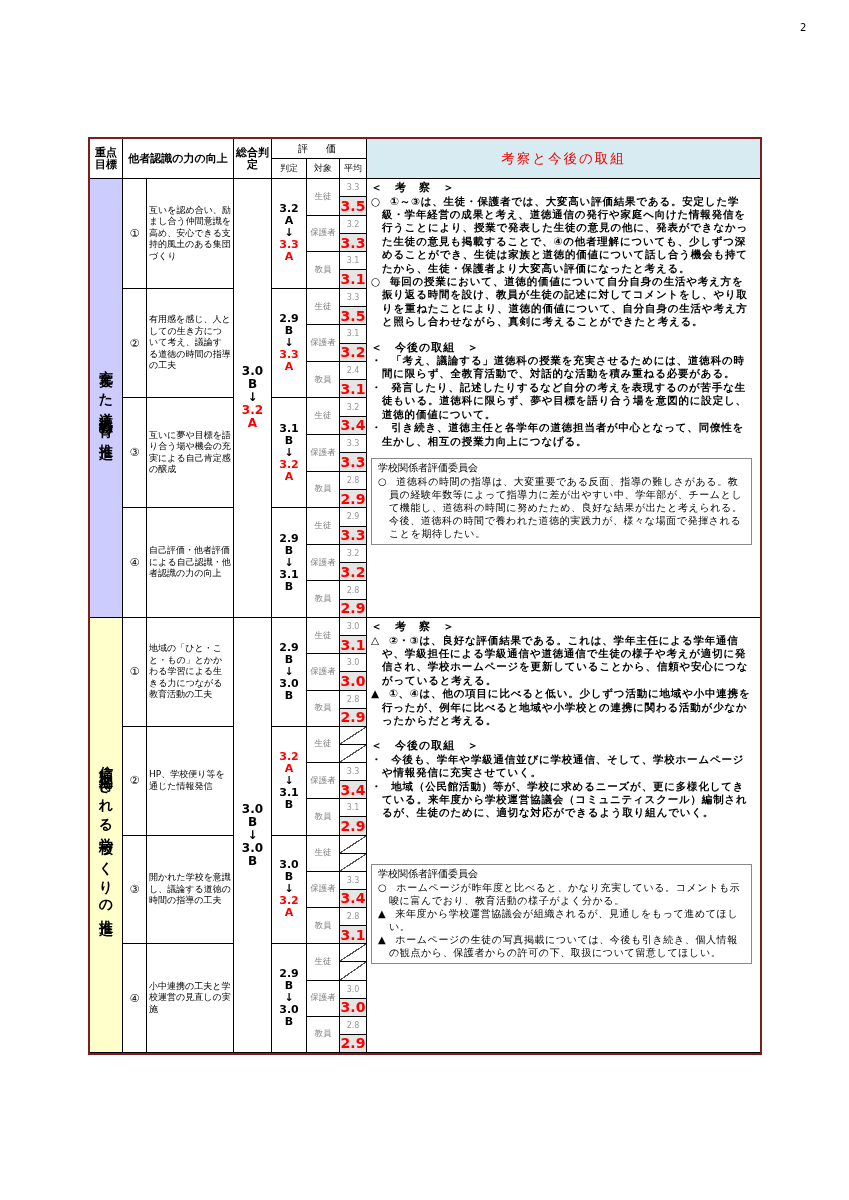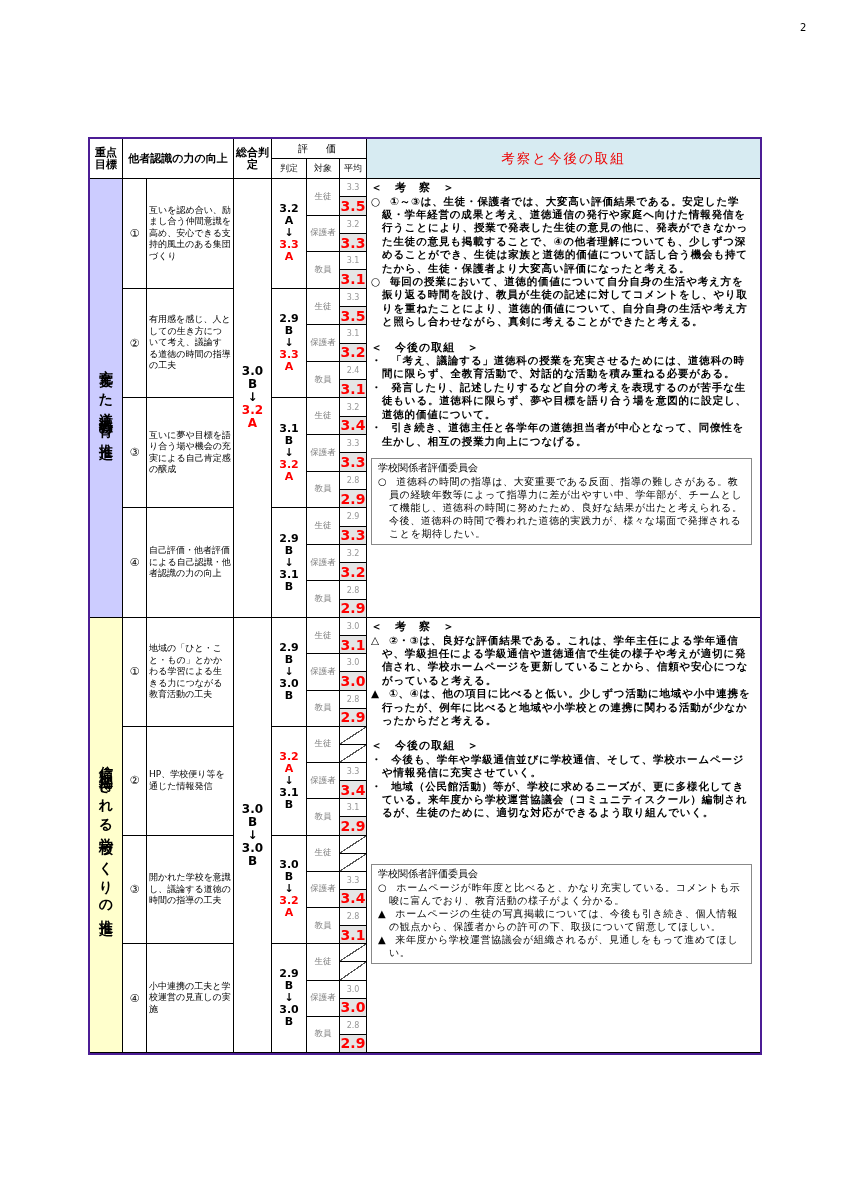--- a/index.html
+++ b/index.html
@@ -2,21 +2,21 @@
 <html><head>
 <meta charset="utf-8">
 <style>
   html,body { margin:0; padding:0; }
   body {
     width:849px; height:1200px; background:#ffffff; position:relative;
     font-family:"DejaVu Sans","Liberation Sans",sans-serif; color:#000;
   }
   .page-num { position:absolute; top:22px; left:800px; font-size:10px; }
 
-  .tbl { position:absolute; left:88px; top:137px; width:674px; border:2px solid #4c1d95; box-sizing:border-box; background:#fff; }
+  .tbl { position:absolute; left:88px; top:137px; width:674px; border:2px solid #7f1d1d; box-sizing:border-box; background:#fff; }
   .hdr, .sec { display:grid; grid-template-columns:33px 24px 87px 38px 35px 33px 27px 1fr; }
   .hdr { grid-template-rows:20px 20px; }
   .sec1 { height:439px; grid-template-rows:repeat(24,1fr); }
   .sec2 { height:435px; grid-template-rows:repeat(24,1fr); }
 
   .c { border-right:1px solid #000; border-bottom:1px solid #000; box-sizing:border-box;
        display:flex; align-items:center; justify-content:center; text-align:center; overflow:hidden; }
   .nbr { border-right:none; }
 
   .h-main { font-weight:bold; font-size:11px; line-height:12px; }
@@ -258,19 +258,19 @@
     <div class="c rightc nbr" style="grid-area:1/8/25/9">
       <div class="rh">＜　考　察　＞</div>
       <p class="para"><span class="mk">△</span><span>②・③は、良好な評価結果である。これは、学年主任による学年通信や、学級担任による学級通信や道徳通信で生徒の様子や考えが適切に発信され、学校ホームページを更新していることから、信頼や安心につながっていると考える。</span></p>
       <p class="para"><span class="mk">▲</span><span>①、④は、他の項目に比べると低い。少しずつ活動に地域や小中連携を行ったが、例年に比べると地域や小学校との連携に関わる活動が少なかったからだと考える。</span></p>
       <div class="rh gap">＜　今後の取組　＞</div>
       <p class="para"><span class="mk">・</span><span>今後も、学年や学級通信並びに学校通信、そして、学校ホームページや情報発信に充実させていく。</span></p>
       <p class="para"><span class="mk">・</span><span>地域（公民館活動）等が、学校に求めるニーズが、更に多様化してきている。来年度から学校運営協議会（コミュニティスクール）編制されるが、生徒のために、適切な対応ができるよう取り組んでいく。</span></p>
       <div class="cbox cbox2">
         <div class="cbox-title">学校関係者評価委員会</div>
         <p class="para"><span class="mk">○</span><span>ホームページが昨年度と比べると、かなり充実している。コメントも示唆に富んでおり、教育活動の様子がよく分かる。</span></p>
+        <p class="para"><span class="mk">▲</span><span>来年度から学校運営協議会が組織されるが、見通しをもって進めてほしい。</span></p>
         <p class="para"><span class="mk">▲</span><span>ホームページの生徒の写真掲載については、今後も引き続き、個人情報の観点から、保護者からの許可の下、取扱について留意してほしい。</span></p>
-        <p class="para"><span class="mk">▲</span><span>来年度から学校運営協議会が組織されるが、見通しをもって進めてほしい。</span></p>
       </div>
     </div>
   </div>
 
 </div>
 
 </body></html>

